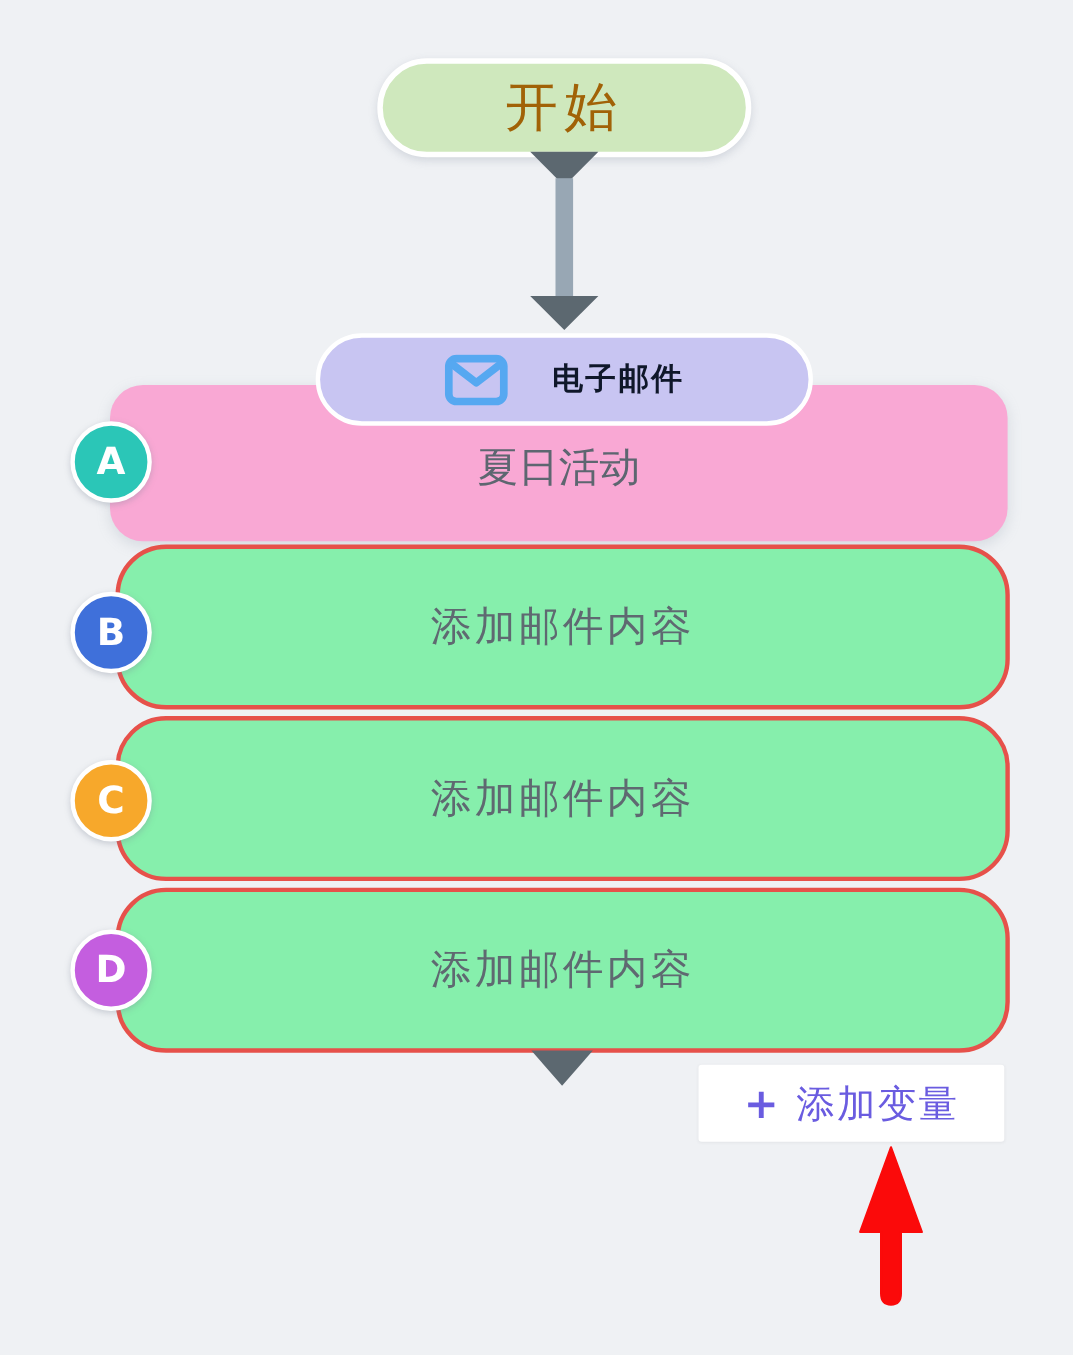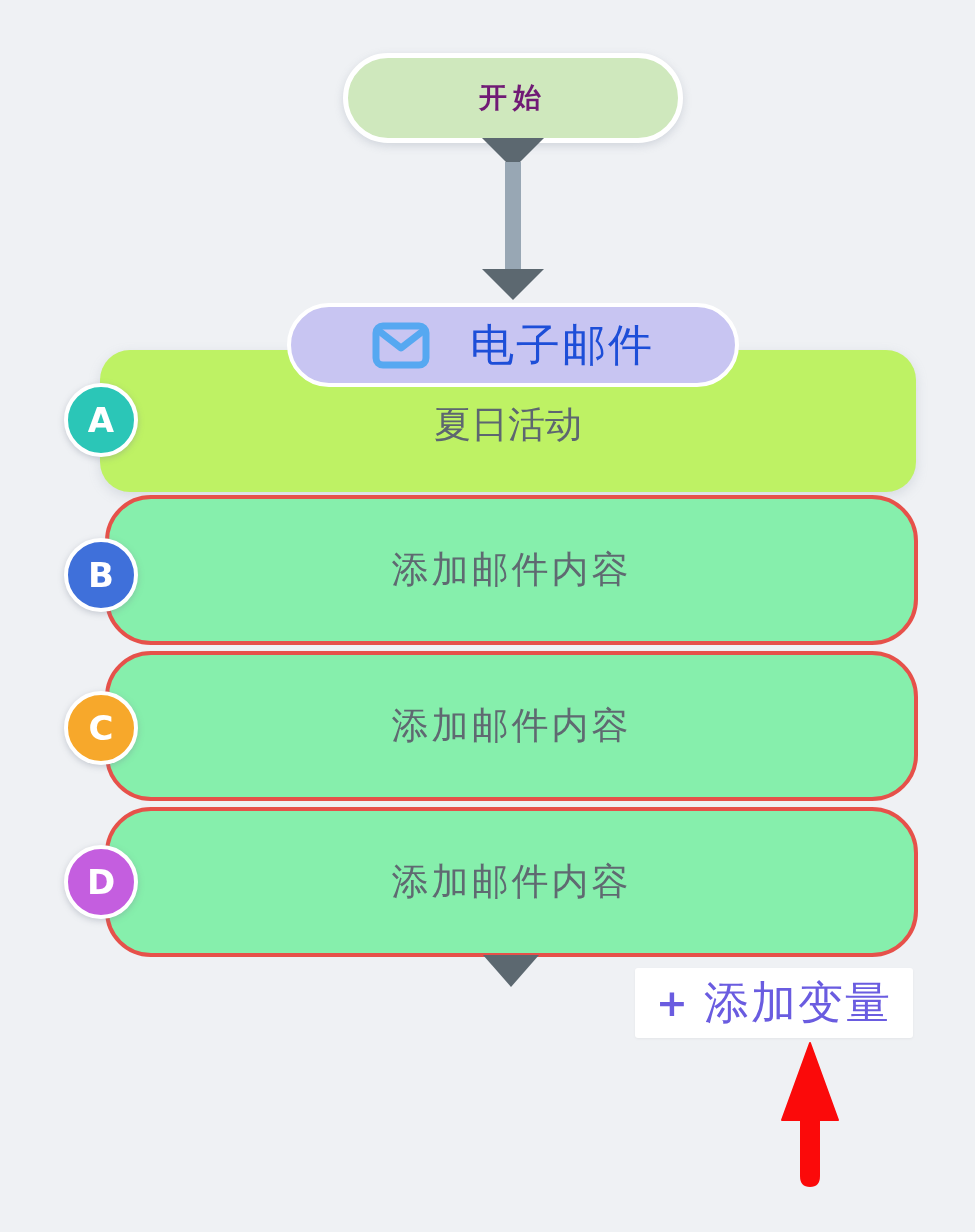--- a/index.html
+++ b/index.html
@@ -11,49 +11,49 @@
   }
   .canvas{position:absolute;inset:0;}
 
   
   .start-node{
     position:absolute;left:343px;top:53px;width:340px;height:90px;
     background:#cfe8bd;border:5px solid #ffffff;border-radius:46px;
     box-sizing:border-box;display:flex;align-items:center;justify-content:center;
     box-shadow:0 3px 8px rgba(140,150,165,0.30);
   }
-  .start-node span{font-size:28px;font-weight:700;color:#701a75;letter-spacing:6px;}
+  .start-node span{font-size:48px;font-weight:400;color:#a16207;letter-spacing:6px;}
 
   
   .tri-down{
     position:absolute;width:0;height:0;
     border-left:31px solid transparent;border-right:31px solid transparent;
     border-top:31px solid #5c6870;
   }
   .conn-line{
     position:absolute;left:505px;top:162px;width:16px;height:114px;
     background:#98a7b4;
   }
 
   
   .email-card{
     position:absolute;left:100px;top:350px;width:816px;height:142px;
-    background:#bef264;border-radius:30px;
+    background:#f9a8d4;border-radius:30px;
     box-shadow:0 4px 12px rgba(150,160,175,0.28);
   }
   .email-card .title{
     position:absolute;left:0;right:0;top:50px;text-align:center;
     font-size:37px;color:#5d6670;
   }
   .email-pill{
     position:absolute;left:287px;top:303px;width:452px;height:84px;
     background:#c8c5f2;border:4px solid #ffffff;border-radius:46px;
     box-sizing:border-box;display:flex;align-items:center;justify-content:center;gap:40px;
   }
-  .email-pill .label{font-size:44px;font-weight:400;color:#1d4ed8;letter-spacing:2px;}
+  .email-pill .label{font-size:28px;font-weight:700;color:#0f172a;letter-spacing:2px;}
   .email-pill .env{width:58px;height:47px;display:block;}
 
   
   .badge{
     position:absolute;left:64px;width:74px;height:74px;border-radius:50%;
     border:4px solid #ffffff;box-sizing:border-box;
     display:flex;align-items:center;justify-content:center;
     color:#ffffff;font-size:34px;font-weight:bold;
     box-shadow:0 2px 6px rgba(120,130,145,0.35);
   }
@@ -69,21 +69,21 @@
   .step-card span{font-size:37px;color:#5f6971;letter-spacing:3px;}
 
   
   .add-var{
     position:absolute;left:635px;top:968px;width:278px;height:70px;
     background:#ffffff;border-radius:3px;
     display:flex;align-items:center;justify-content:center;gap:16px;
     cursor:pointer;box-shadow:0 1px 3px rgba(0,0,0,0.05);
   }
   .add-var .plus{font-size:38px;font-weight:bold;color:#6a5ce0;line-height:1;}
-  .add-var .lbl{font-size:45px;color:#6a5ce0;letter-spacing:2px;}
+  .add-var .lbl{font-size:35px;color:#6a5ce0;letter-spacing:2px;}
 
   
   .red-arrow{position:absolute;left:778px;top:1040px;width:64px;height:150px;}
 </style>
 </head>
 <body>
 
 <div class="canvas">
 
   

